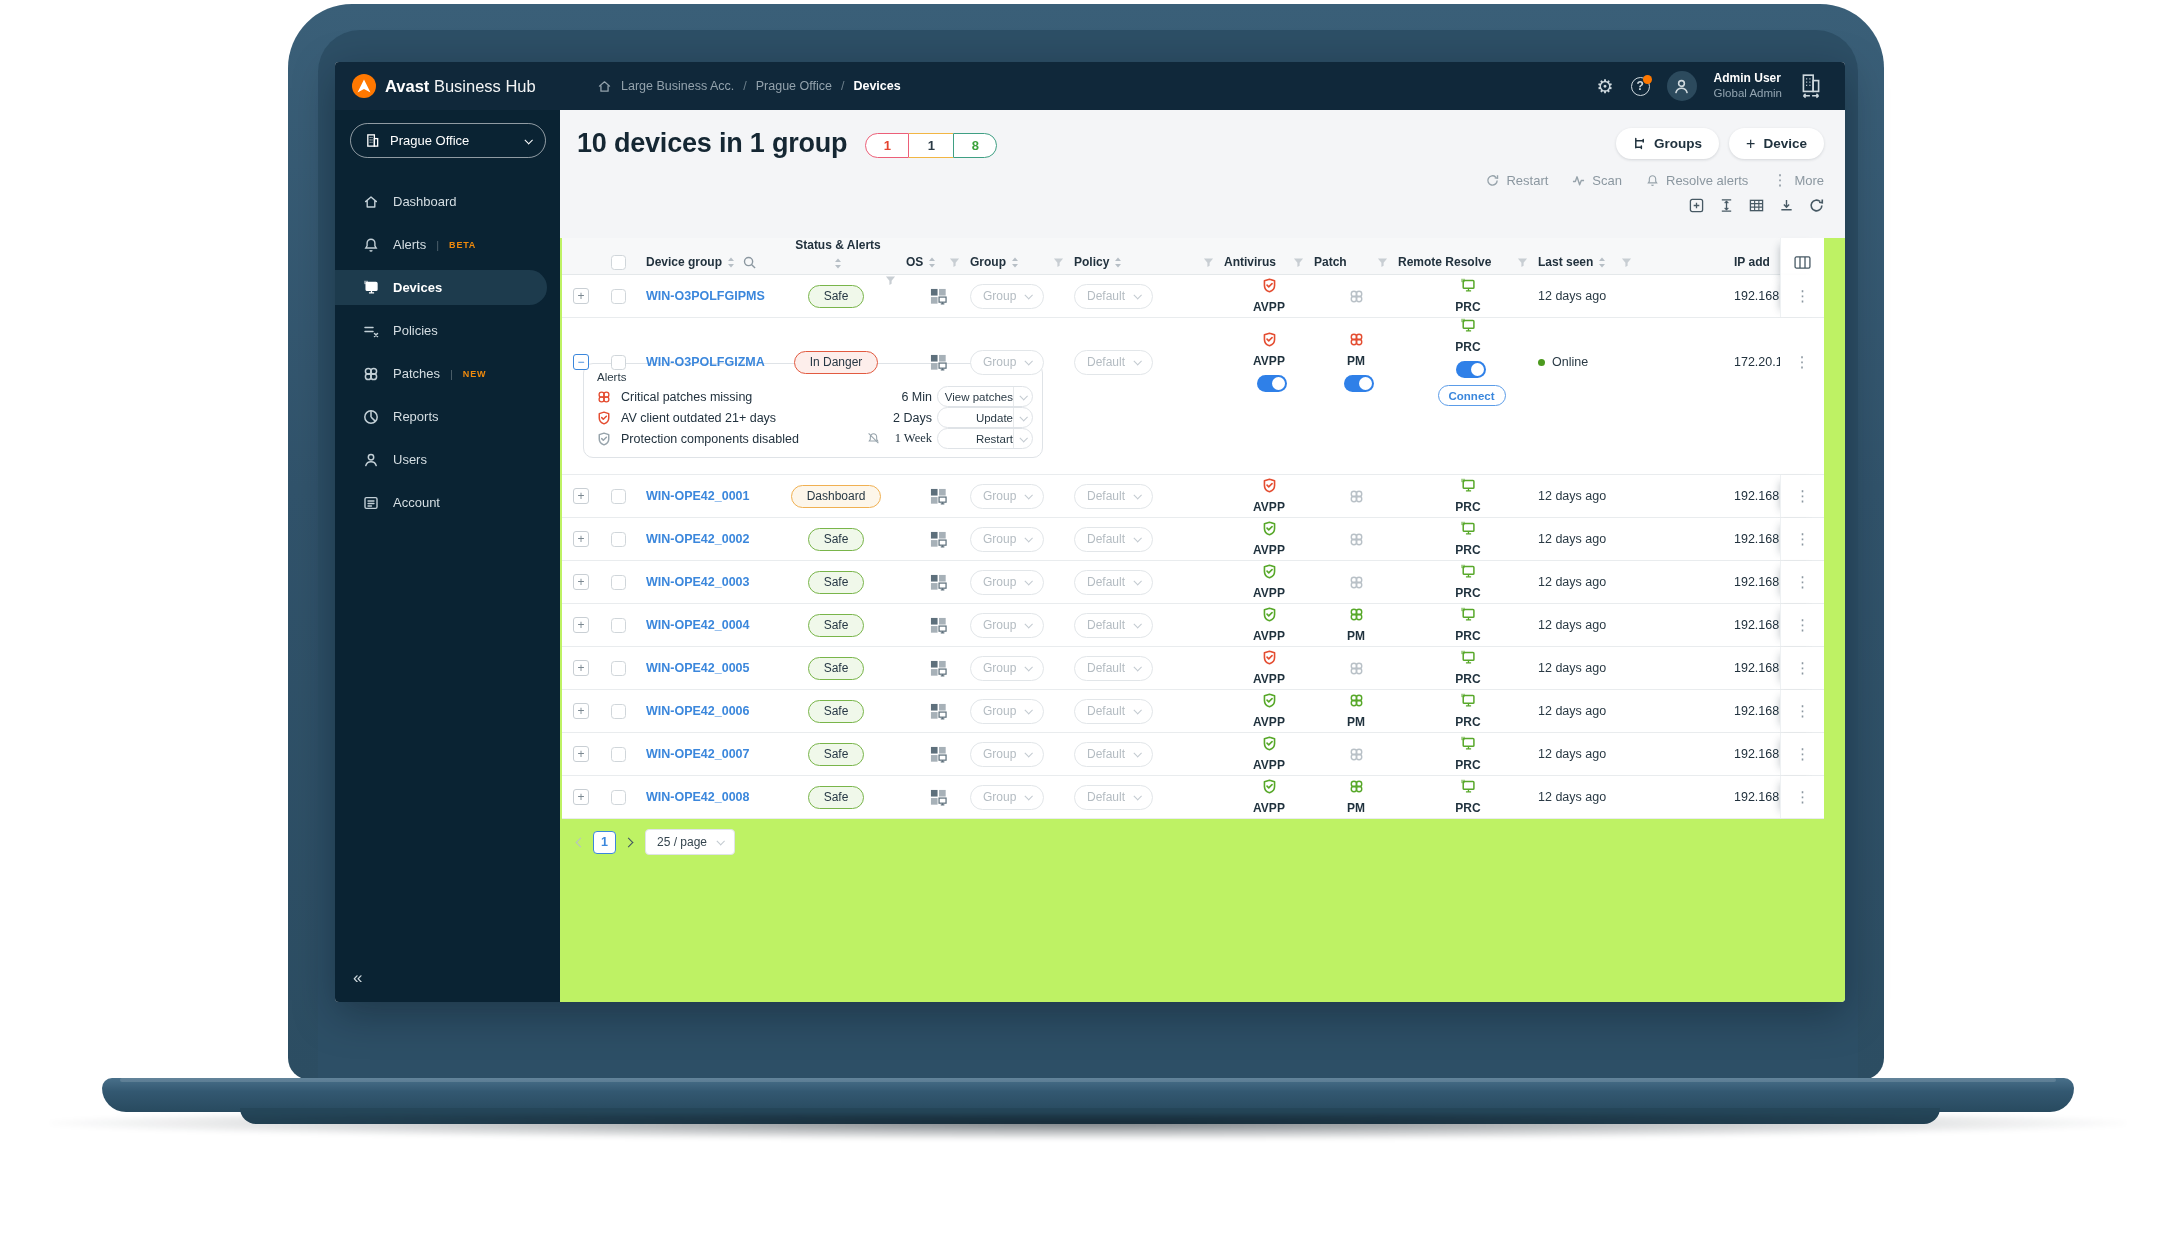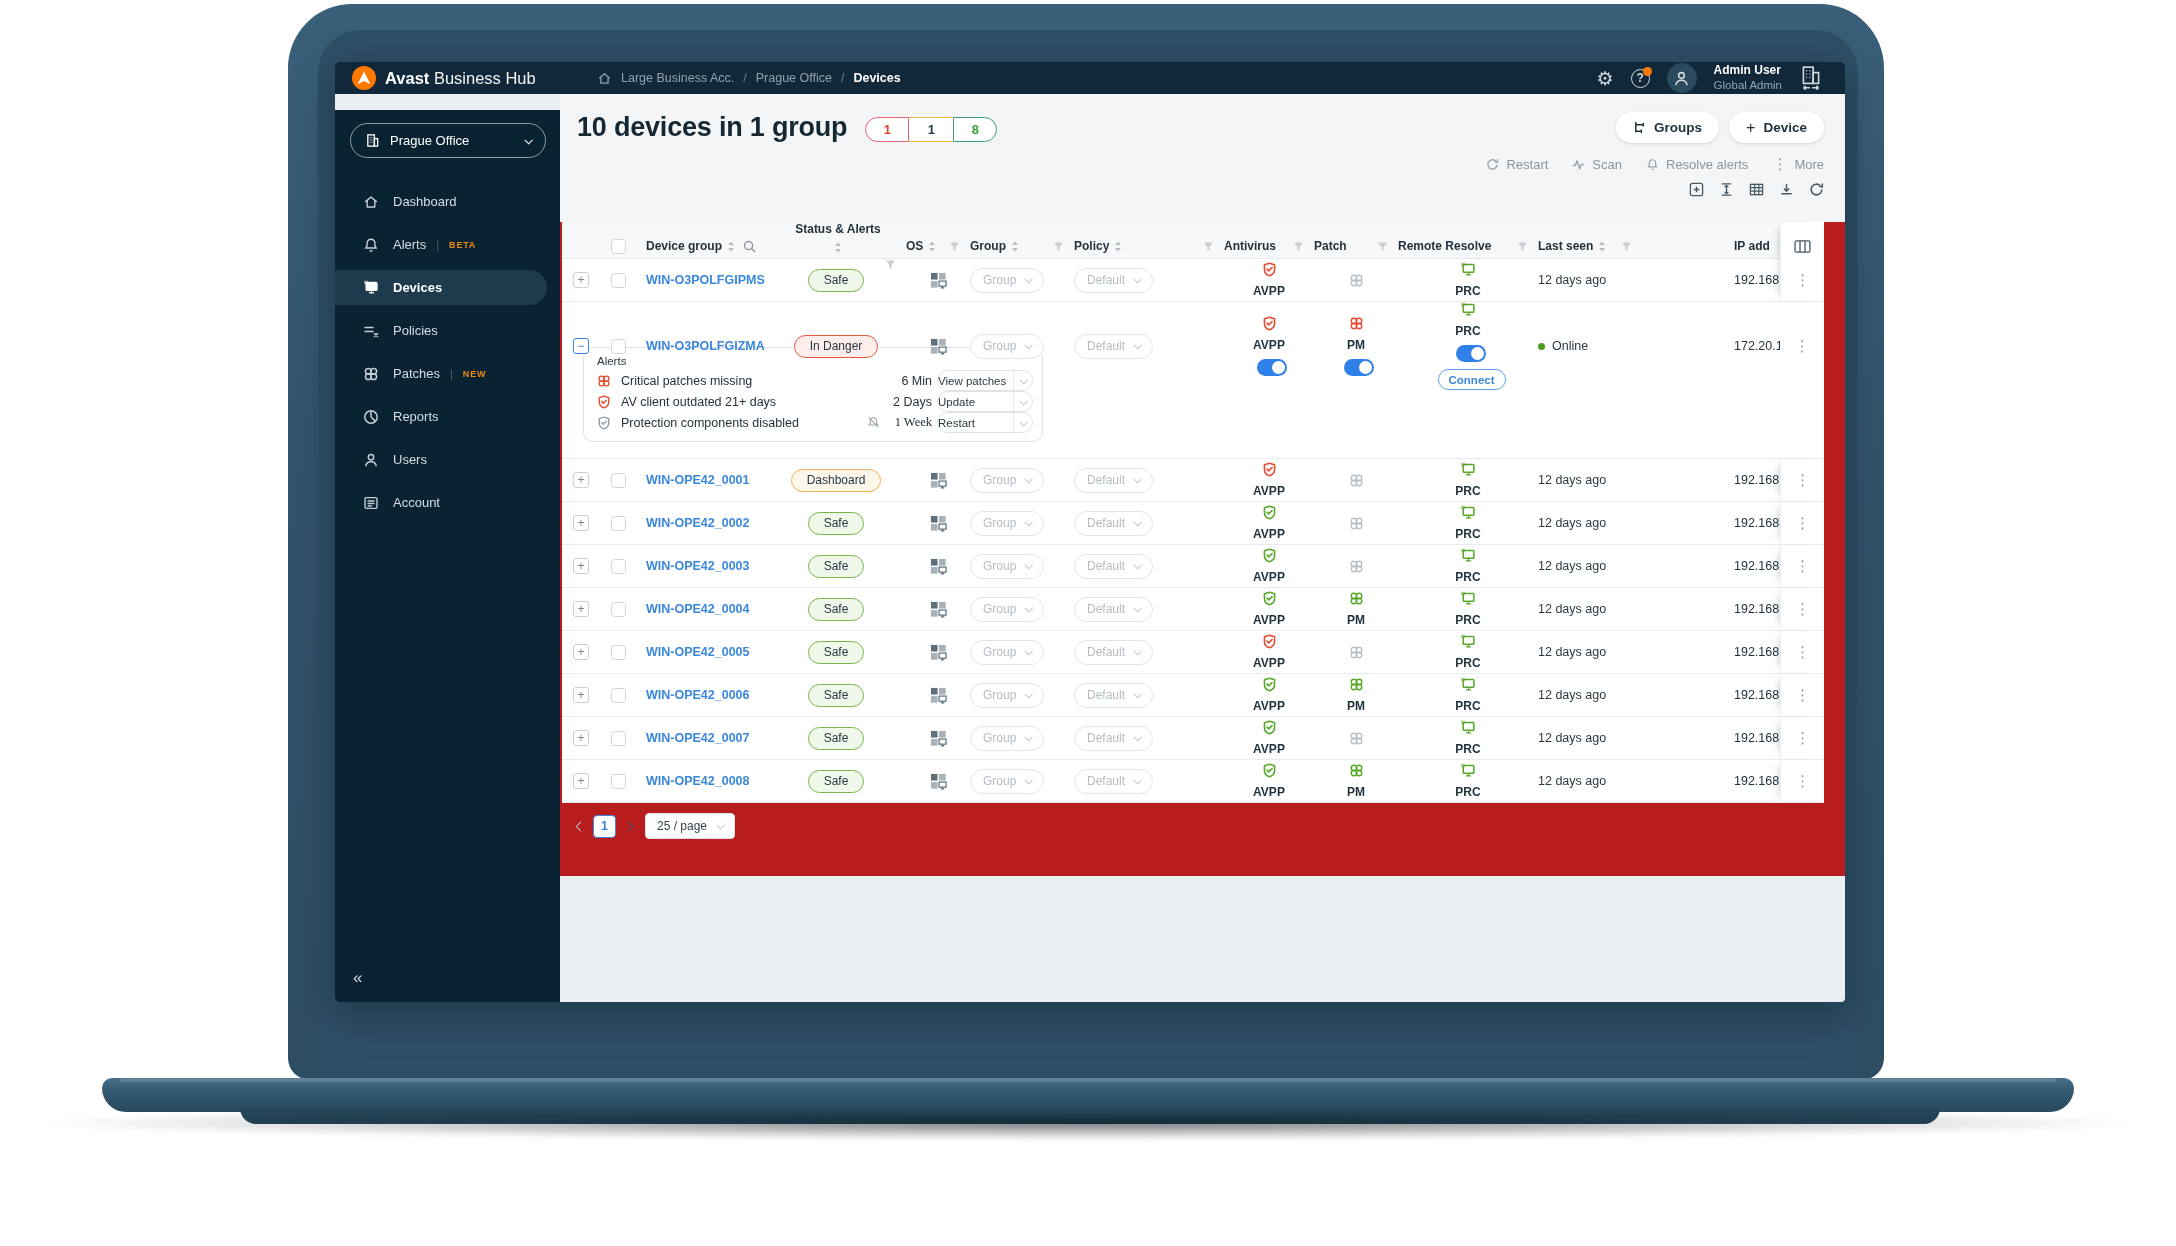--- a/index.html
+++ b/index.html
@@ -22,21 +22,21 @@
   .ground { position:absolute; left:50px; top:1114px; width:2076px; height:26px;
           background:radial-gradient(ellipse at 50% 35%, rgba(12,22,30,.55) 0%, rgba(12,22,30,0) 72%);
           filter:blur(2px); }
 
   
   .app { position:absolute; left:335px; top:62px; width:1510px; height:940px;
          border-radius:4px; overflow:hidden; background:#eceff1;
          box-shadow:0 12px 42px rgba(5,15,24,.35); font-size:12.5px; color:#22323e; }
 
   
-  .topbar { height:32px; background:#10283a; display:flex; align-items:center; position:relative; }
+  .topbar { height:48px; background:#10283a; display:flex; align-items:center; position:relative; }
   .logo { width:225px; display:flex; align-items:center; gap:9px; padding-left:17px; flex:none; }
   .logomark { width:24px; height:24px; border-radius:50%; background:#ff7800; position:relative; flex:none; }
   .logomark svg { position:absolute; left:4px; top:5px; }
   .brand { color:#fff; font-size:16.5px; white-space:nowrap; }
   .brand b { font-weight:700; } .brand span { font-weight:400; opacity:.95; }
   .crumbs { display:flex; align-items:center; gap:9px; margin-left:37px; font-size:12.5px; color:#93a2ac; }
   .crumbs .sep { color:#6c7f8b; }
   .crumbs .active { color:#fff; font-weight:700; }
   .crumb-home { color:#93a2ac; display:flex; }
   .tb-right { margin-left:auto; display:flex; align-items:center; gap:17px; padding-right:22px; }
@@ -60,21 +60,21 @@
               padding-left:27px; color:#d5dee3; font-size:13px; }
   .nav-item .ic { color:#c2cfd6; display:flex; width:17px; justify-content:center; }
   .nav-item.active::before { content:""; position:absolute; left:0; top:4px; width:212px; height:35px;
               background:#1d3b4d; border-radius:0 21px 21px 0; }
   .nav-item.active * , .nav-item.active { font-weight:700; color:#fff; z-index:1; }
   .nav-badge { font-size:9px; font-weight:700; letter-spacing:.8px; color:#f08a0c; }
   .nav-sep { color:#51646f; font-size:11px; margin:0 -4px; }
   .collapse { position:absolute; left:18px; bottom:14px; color:#cfd9de; font-size:17px; }
 
   
-  .content { margin-left:225px; height:782px; position:relative; background:#b91c1c; }
+  .content { margin-left:225px; height:892px; position:relative; background:#bef264; }
   .headerzone { height:128px; background:#f4f5f7; padding:0 21px 0 17px; }
   .hz-row1 { display:flex; align-items:center; padding-top:18px; }
   .title { font-size:27px; font-weight:800; color:#152733; letter-spacing:-.2px; }
   .badges { display:flex; margin-left:18px; transform:translateY(2px); }
   .badges .seg { width:44px; height:25px; background:#fff; display:flex; align-items:center; justify-content:center;
                  font-size:13px; font-weight:700; border:1.5px solid; }
   .seg.s1 { border-color:#ec5f78; color:#e4432f; border-radius:13px 0 0 13px; }
   .seg.s2 { border-color:#f2b644; color:#2a3a45; border-left:none; border-right:none; }
   .seg.s3 { border-color:#3f9f83; color:#3ba23b; border-radius:0 13px 13px 0; }
   .hz-btns { margin-left:auto; display:flex; gap:10px; }
@@ -136,21 +136,21 @@
   
   .expand-area { background:#fff; border-bottom:1px solid #e9ecee; padding:2px 0 16px 21px; }
   .alertbox { width:460px; border:1px solid #dfe3e7; border-radius:10px; padding:7px 9px 8px 13px; background:#fff; }
   .alertbox .atitle { font-size:11.5px; color:#2a3a45; margin-bottom:3px; }
   .arow { display:flex; align-items:center; height:21px; font-size:12.5px; color:#22323e; }
   .arow .ic { width:15px; display:flex; margin-right:9px; flex:none; }
   .arow .time { margin-left:auto; width:48px; text-align:right; margin-right:5px; white-space:nowrap; flex:none; }
   .arow .mute { margin-left:auto; display:flex; color:#97a3ab; }
   .arow .mute + .time { margin-left:4px;font-family:Liberation Serif, serif; }
   .splitbtn { width:96px; height:21px; border:1px solid #dfe3e7; border-radius:11px; display:flex; align-items:center; flex:none; background:#fff; }
-  .splitbtn .lbl { flex:1; text-align:left; font-size:11.5px; color:#2a3a45; white-space:nowrap; overflow:hidden; }
+  .splitbtn .lbl { flex:1; text-align:right; font-size:11.5px; color:#2a3a45; white-space:nowrap; overflow:hidden; }
   .splitbtn .dd { width:19px; height:100%; border-left:1px solid #e7eaec; display:flex; align-items:center; justify-content:center; }
 
   
   .pagebar { display:flex; align-items:center; gap:9px; margin:10px 0 0 17px; }
   .pg-prev { width:7px; height:7px; border-left:1.7px solid #b7bfc6; border-bottom:1.7px solid #b7bfc6; transform:rotate(45deg); }
   .pg-next { width:7px; height:7px; border-right:1.7px solid #3e5260; border-top:1.7px solid #3e5260; transform:rotate(45deg); }
   .pg-num { width:23px; height:23px; border:1px solid #3b87dc; border-radius:4px; color:#3b87dc; background:#fff;
             font-size:12.5px; font-weight:600; display:flex; align-items:center; justify-content:center; }
   .pg-size { height:26px; background:#fff; border:1px solid #dfe3e7; border-radius:4px; display:flex; align-items:center;
              gap:10px; padding:0 11px; font-size:12px; color:#35454f; margin-left:4px; }

